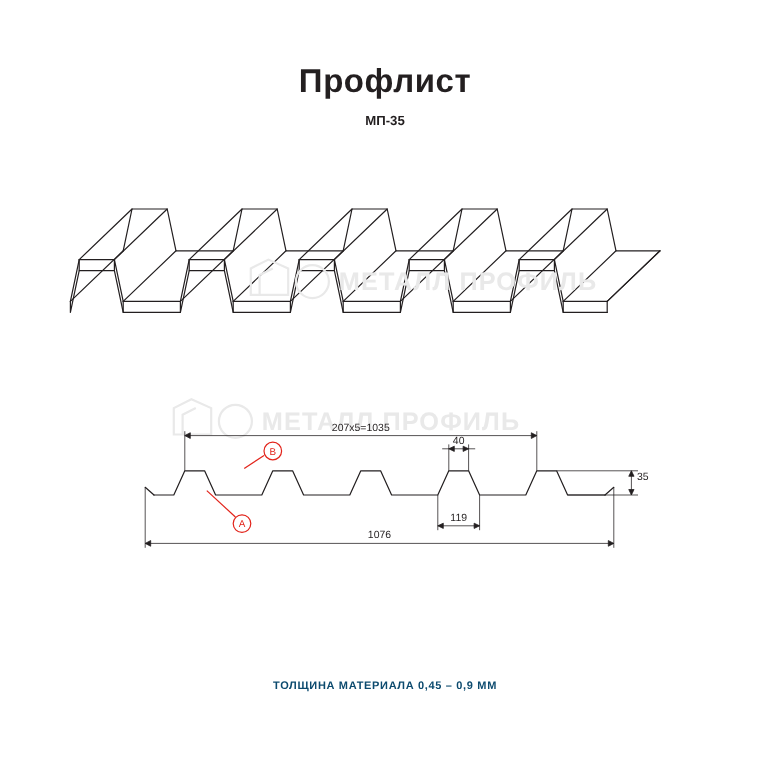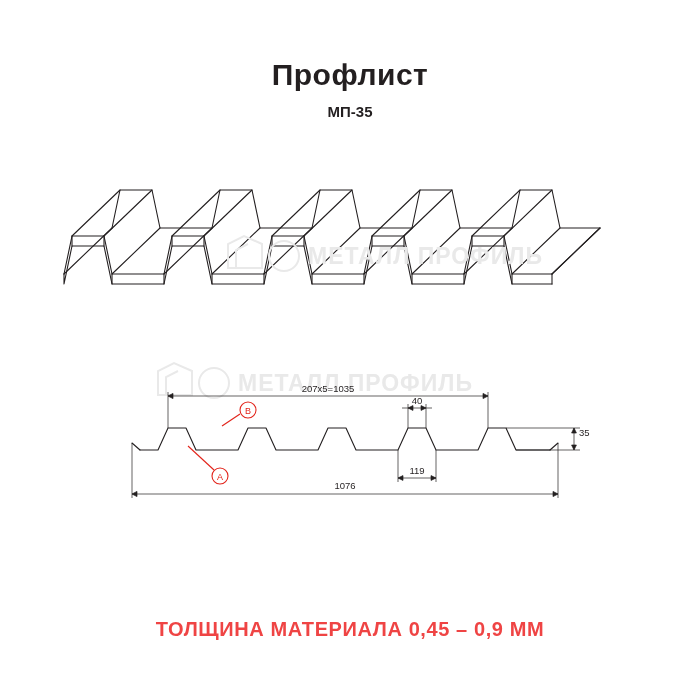--- a/index.html
+++ b/index.html
@@ -30,21 +30,21 @@
     font-weight: bold;
     letter-spacing: 0.5px;
     color: #231f20;
   }
   .subtitle {
     position: absolute;
     top: 103px;
     left: 0;
     width: 700px;
     text-align: center;
-    font-size: 15px;
+    font-size: 12px;
     font-weight: bold;
     color: #231f20;
   }
   .iso-wrap {
     position: absolute;
     top: 160px;
     left: 60px;
     width: 580px;
     height: 160px;
   }
@@ -60,24 +60,24 @@
     pointer-events: none;
   }
   .wm1 { top: 228px; left: 222px; }
   .wm2 { top: 355px; left: 152px; }
   .footer {
     position: absolute;
     top: 618px;
     left: 0;
     width: 700px;
     text-align: center;
-    font-size: 20px;
+    font-size: 10px;
     font-weight: bold;
     letter-spacing: 0.6px;
-    color: #ef4444;
+    color: #0c4a6e;
   }
   svg { display: block; overflow: visible; }
   .ln { fill: none; stroke: #231f20; stroke-width: 1.1; stroke-linejoin: round; stroke-linecap: round; }
   .ln-thin { fill: none; stroke: #231f20; stroke-width: 0.7; }
   .dim { fill: none; stroke: #231f20; stroke-width: 0.7; }
   .red { fill: none; stroke: #e2231a; stroke-width: 1.1; }
   .red-txt { fill: #e2231a; font-size: 9px; font-family: "Liberation Sans", sans-serif; }
   .dtxt { fill: #231f20; font-size: 9.5px; font-family: "Liberation Sans", sans-serif; }
   .wm-txt { fill: #e9e9e9; font-size: 23px; font-weight: bold; font-family: "Liberation Sans", sans-serif; letter-spacing: 1px; }
   .wm-shape { fill: none; stroke: #e9e9e9; stroke-width: 2; }

